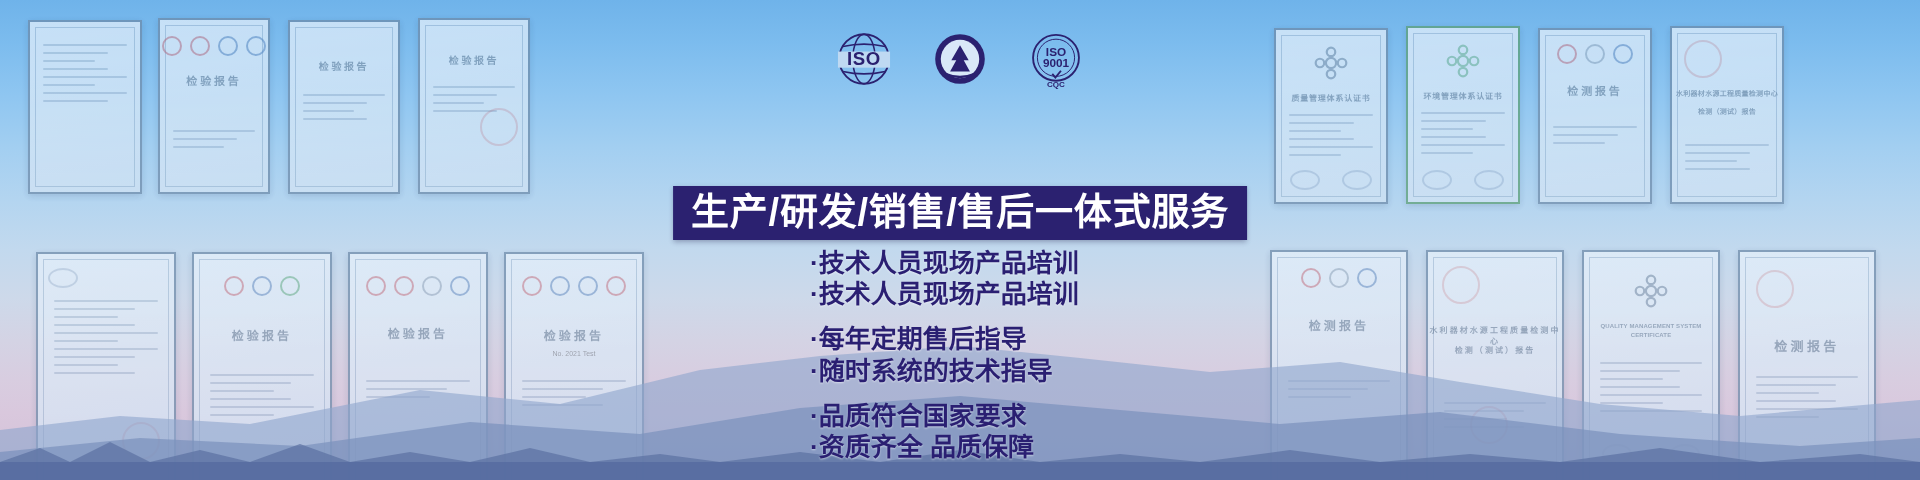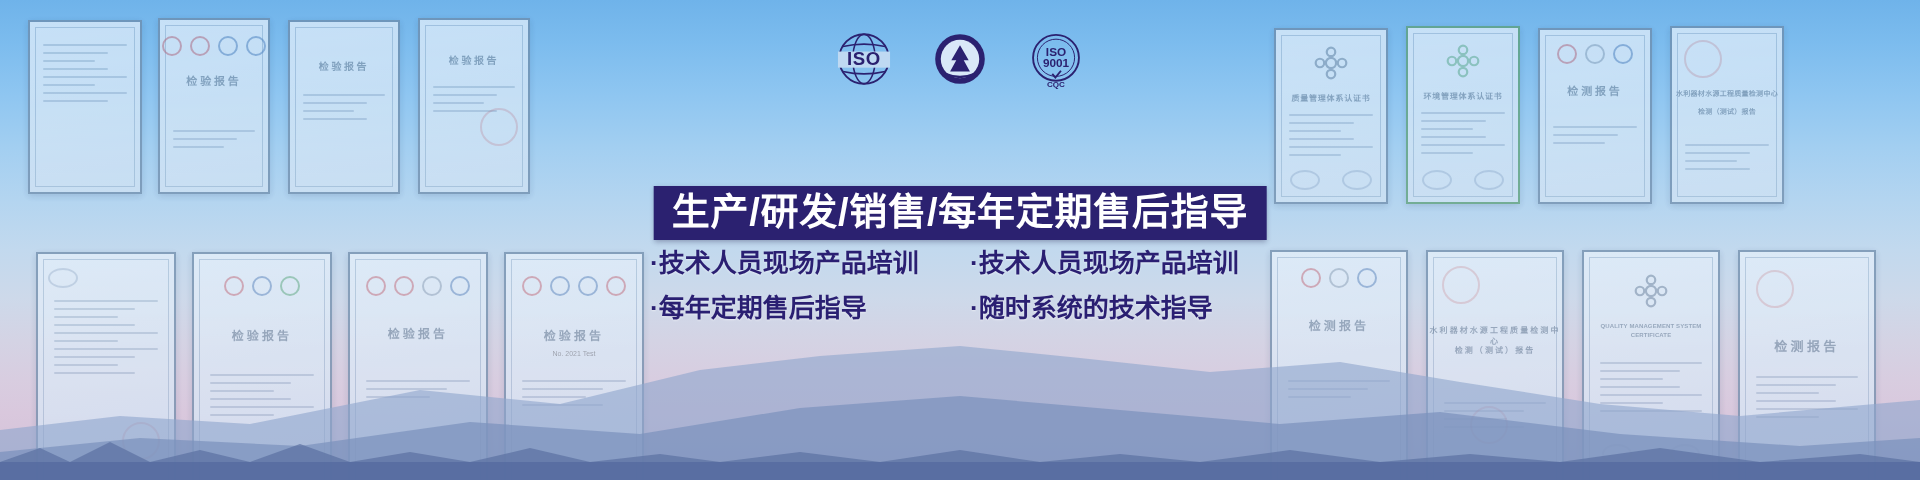--- a/index.html
+++ b/index.html
@@ -151,22 +151,23 @@
     letter-spacing:.02em;white-space:nowrap;
   }
 
   .features{
     position:absolute;top:248px;left:50%;transform:translateX(-50%);
     width:620px;
   }
   .frow{
     display:flex;
     justify-content:space-between;
-    align-items:flex-start;
+    align-items:center;
     margin-bottom:14px;
+    flex-direction:column;
   }
   .fitem{
     font-size:26px;line-height:1.2;
     font-weight:700;
     color:#2a1f72;
     white-space:nowrap;
     text-shadow:0 1px 2px rgba(255,255,255,.5);
   }
   .fitem.col-l{width:300px;text-align:left;}
   .fitem.col-r{width:300px;text-align:left;}
@@ -488,28 +489,32 @@
         <circle cx="50" cy="48" r="30" fill="none" stroke="#2b2170" stroke-width="1.6"></circle>
         <text x="50" y="45" font-family="'Liberation Sans',sans-serif" font-size="19" font-weight="bold" fill="#2b2170" text-anchor="middle">ISO</text>
         <text x="50" y="63" font-family="'Liberation Sans',sans-serif" font-size="19" font-weight="bold" fill="#2b2170" text-anchor="middle">9001</text>
         <path d="M44 74 L49 80 L58 69" fill="none" stroke="#2b2170" stroke-width="3"></path>
         <text x="50" y="95" font-family="'Liberation Sans',sans-serif" font-size="13" font-weight="bold" fill="#2b2170" text-anchor="middle">CQC</text>
       </svg>
     </div>
 
 
     <div class="subtitle-bar">
-      <div class="txt">生产/研发/销售/每年定期售后指导</div>
+      <div class="txt">生产/研发/销售/售后一体式服务</div>
     </div>
 
     <div class="features">
       <div class="frow">
         <span class="fitem col-l">·技术人员现场产品培训</span>
         <span class="fitem col-r">·技术人员现场产品培训</span>
       </div>
       <div class="frow">
         <span class="fitem col-l">·每年定期售后指导</span>
         <span class="fitem col-r">·随时系统的技术指导</span>
       </div>
+      <div class="frow">
+        <span class="fitem col-l">·品质符合国家要求</span>
+        <span class="fitem col-r">·资质齐全 品质保障</span>
+      </div>
     </div>
 
   </div>
 </div>
 
 </body></html>

